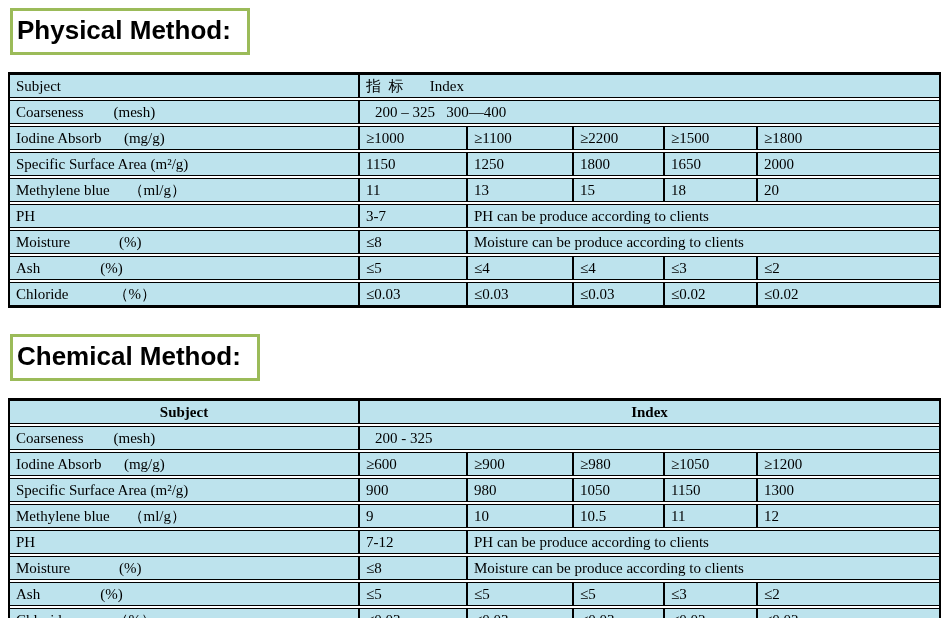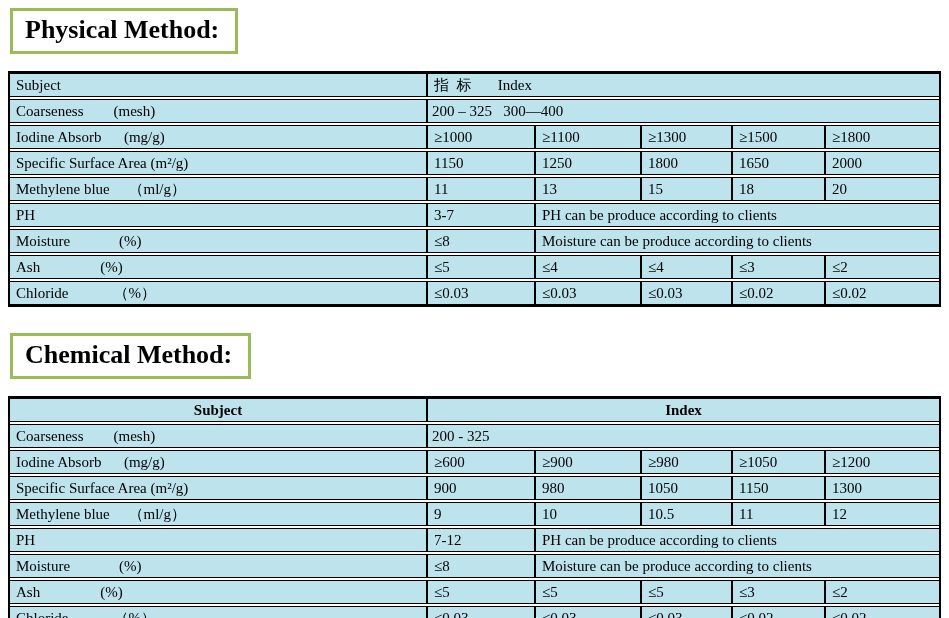--- a/index.html
+++ b/index.html
@@ -14,22 +14,22 @@
     width: 949px;
     height: 618px;
     position: relative;
     font-family: "Liberation Serif", serif;
     color: #000;
   }
   .method-title {
     display: inline-block;
     border: 3px solid #9BBB59;
     background: #ffffff;
-    padding: 4px 16px 6px 12px;
-    font-family: Liberation Serif, serif;
+    padding: 4px 16px 6px 4px;
+    font-family: Liberation Sans, sans-serif;
     font-weight: bold;
     font-size: 26px;
     color: #000;
     white-space: pre;
   }
   .title1 { margin: 8px 0 0 10px; }
   .title2 { margin: 26px 16px 0 10px; }
   .tbl {
     margin: 17px 0 0 8px;
     width: 933px;
@@ -48,32 +48,32 @@
     border-left: 2px solid #000;
     box-sizing: border-box;
     padding: 1px 6px;
     height: 22px;
     line-height: 20px;
     font-size: 15px;
     white-space: pre;
     overflow: hidden;
   }
   .row .cell:first-child { border-left: none; }
-  .c-label { width: 416px; }
+  .c-label { width: 348px; }
   .c-d1 { width: 108px; }
   .c-d2 { width: 106px; }
   .c-d3 { width: 91px; }
   .c-d4 { width: 93px; }
   .c-last { flex: 1 1 auto; }
   .c-span { flex: 1 1 auto; }
   .bold-center {
     font-weight: bold;
     text-align: center;
   }
-  .indent { padding-left: 4px; }
+  .indent { padding-left: 15px; }
 </style>
 </head>
 <body>
 
 <div class="page">
 
   
   <div class="method-title title1">Physical Method:</div>
 
   <div class="tbl">
@@ -82,21 +82,21 @@
       <div class="cell c-span">指  标       Index</div>
     </div>
     <div class="row">
       <div class="cell c-label">Coarseness        (mesh)</div>
       <div class="cell c-span indent">200 – 325   300—400</div>
     </div>
     <div class="row">
       <div class="cell c-label">Iodine Absorb      (mg/g)</div>
       <div class="cell c-d1">≥1000</div>
       <div class="cell c-d2">≥1100</div>
-      <div class="cell c-d3">≥1300</div>
+      <div class="cell c-d3">≥2200</div>
       <div class="cell c-d4">≥1500</div>
       <div class="cell c-last">≥1800</div>
     </div>
     <div class="row">
       <div class="cell c-label">Specific Surface Area (m²/g)</div>
       <div class="cell c-d1">1150</div>
       <div class="cell c-d2">1250</div>
       <div class="cell c-d3">1800</div>
       <div class="cell c-d4">1650</div>
       <div class="cell c-last">2000</div>

